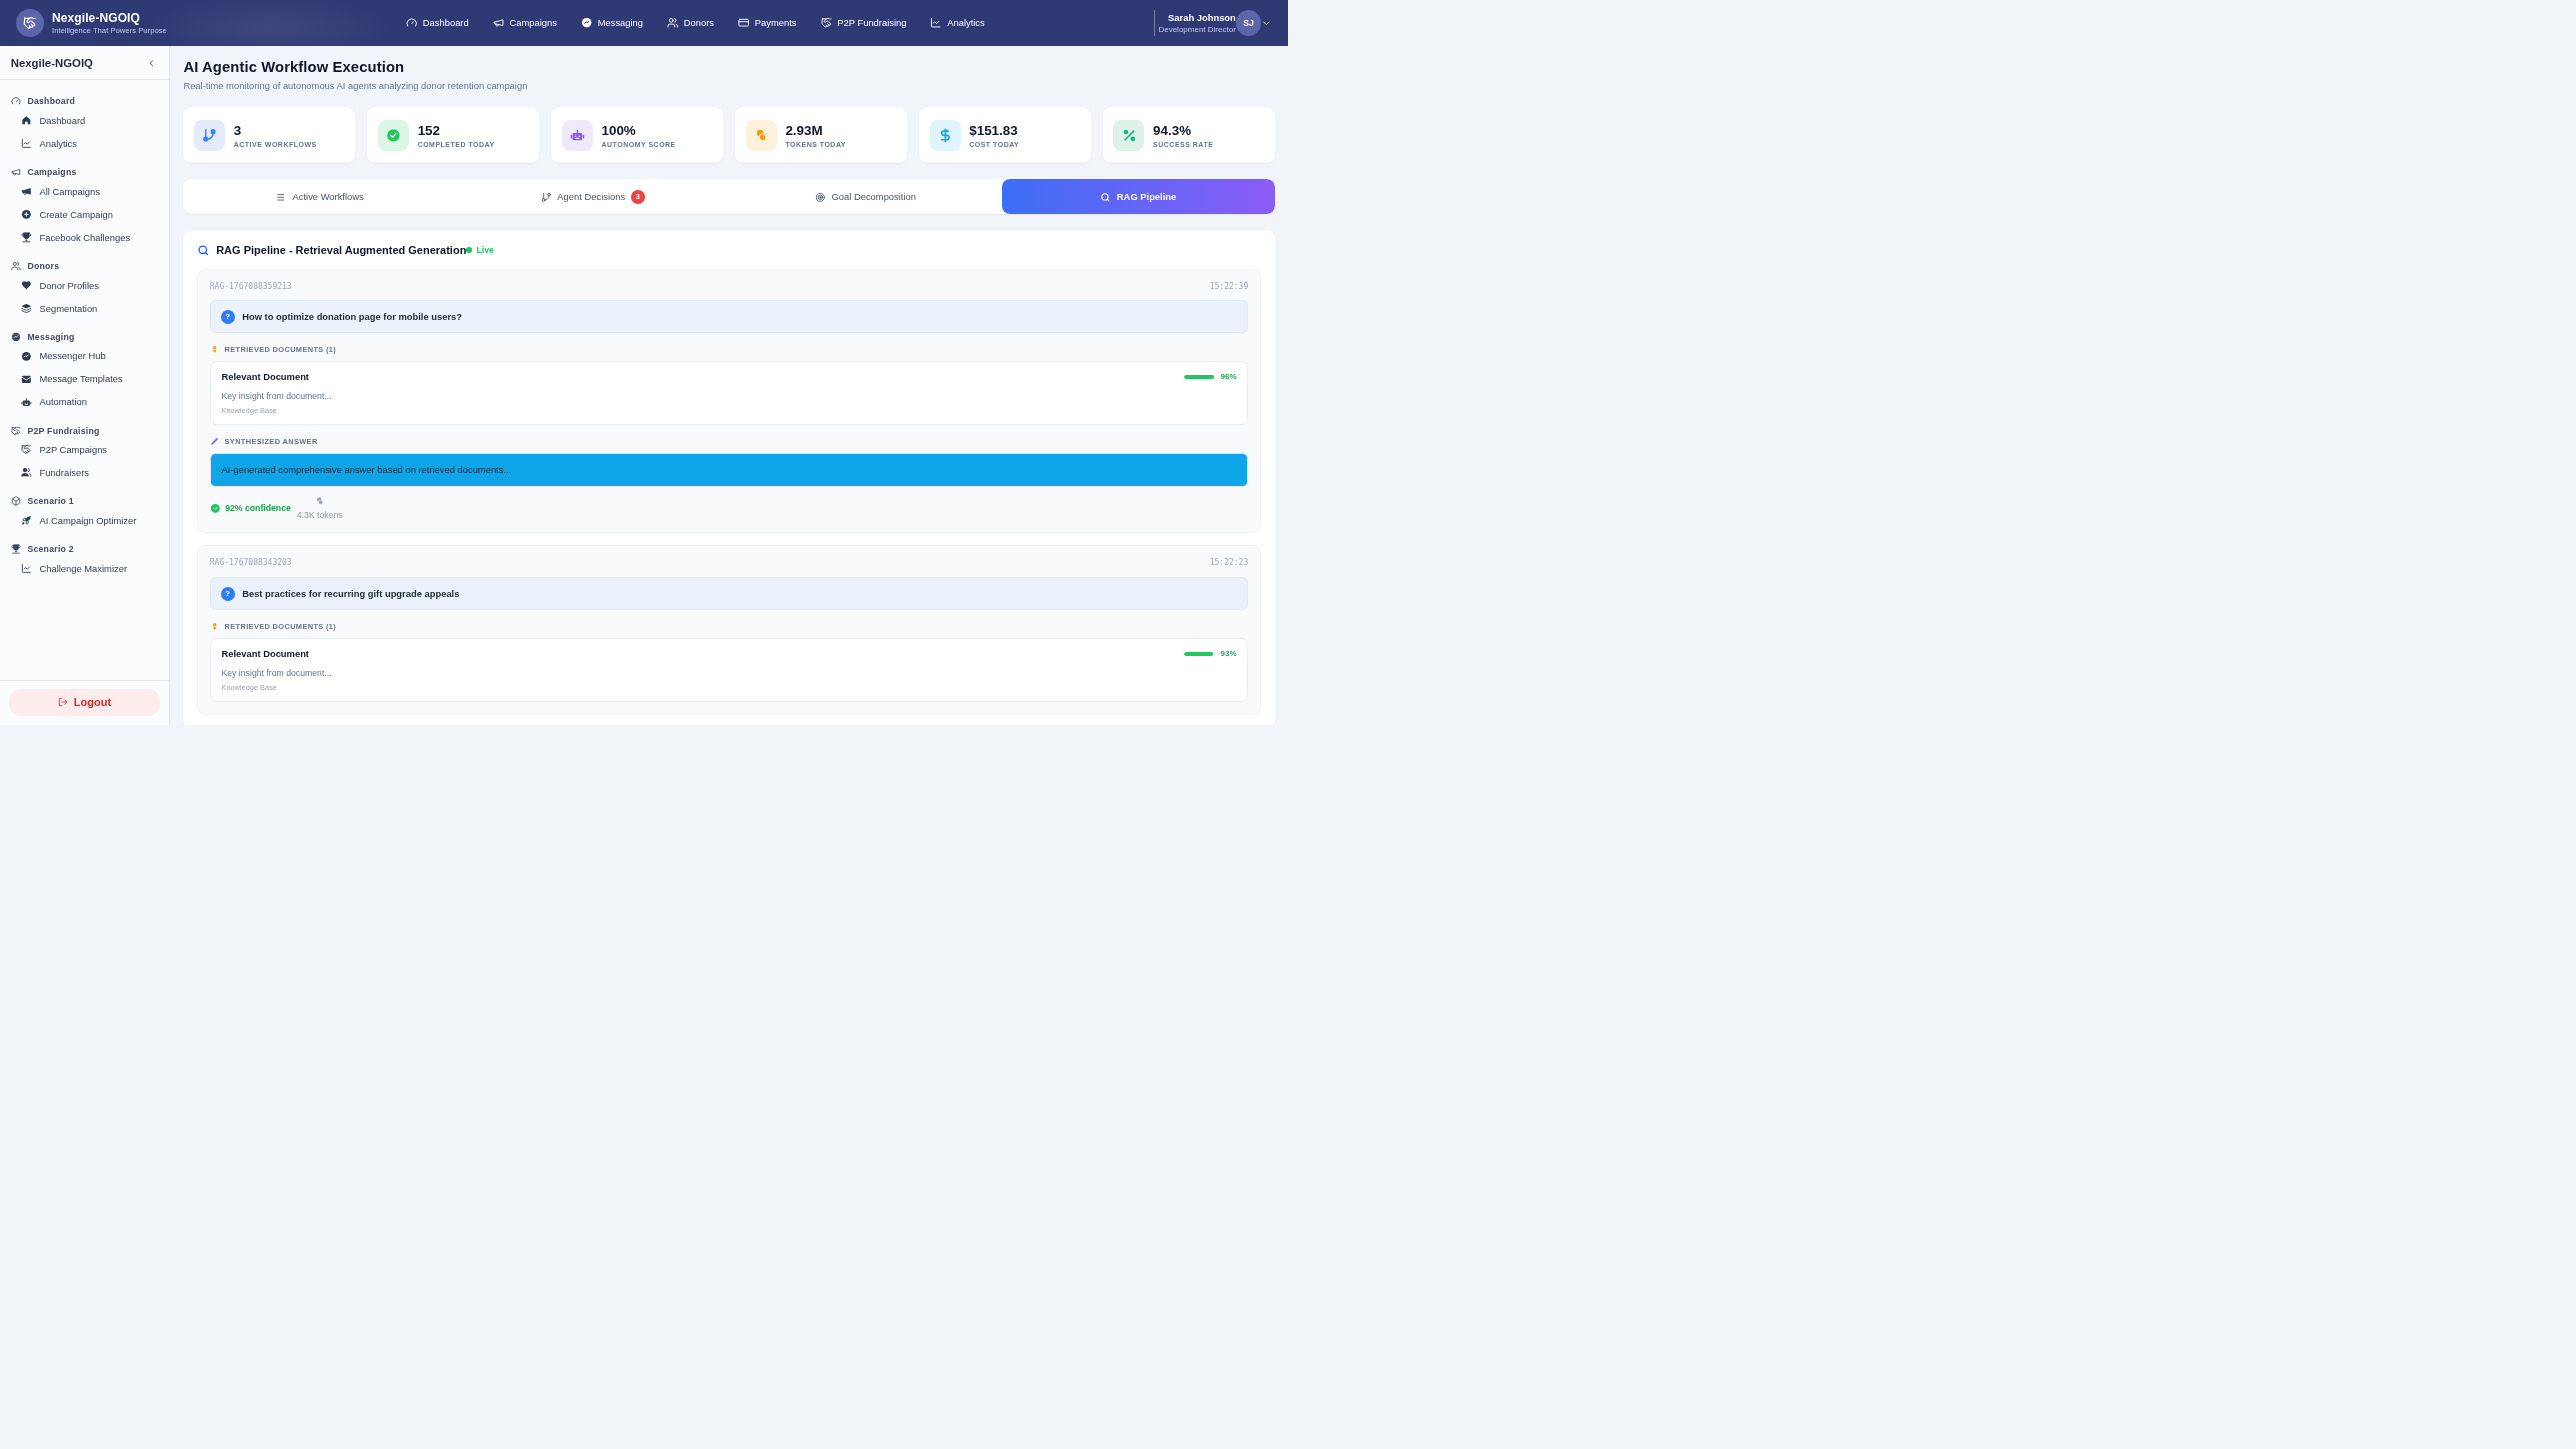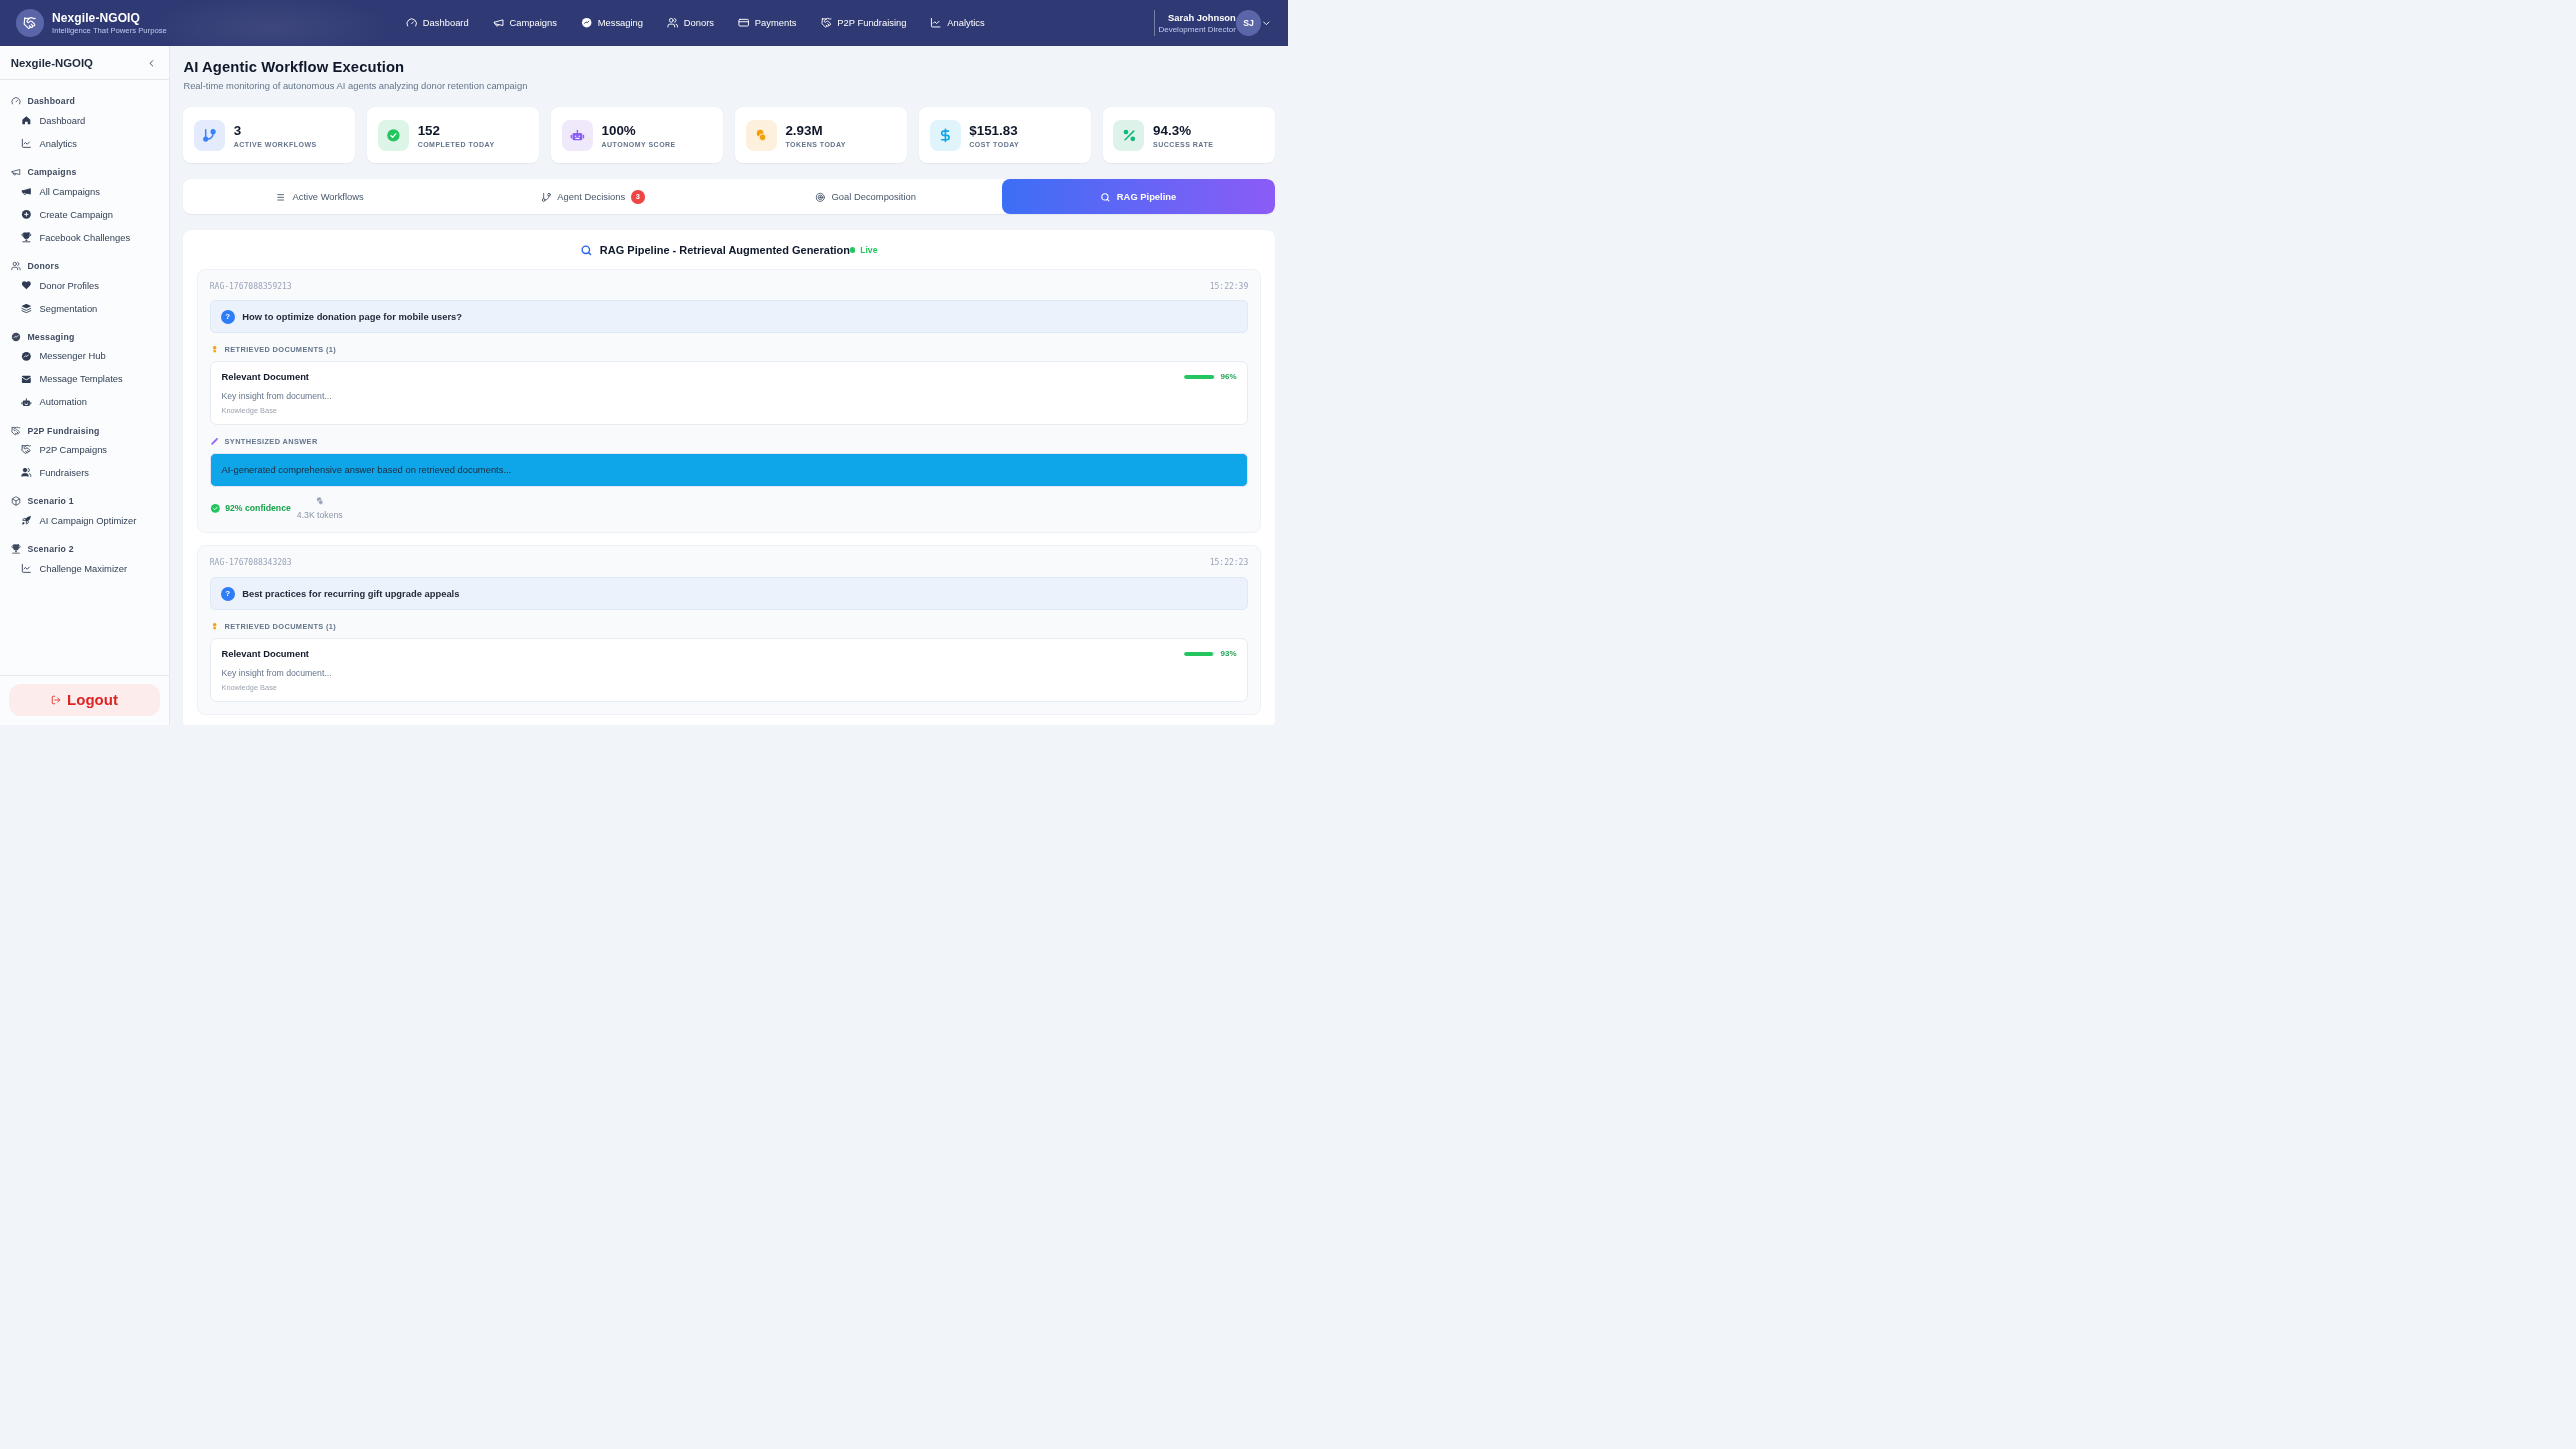--- a/index.html
+++ b/index.html
@@ -32,21 +32,21 @@
   .sb-head { display:flex; align-items:center; justify-content:space-between; padding:10.7px 10.7px 9.4px; border-bottom:0.7px solid #e5e7eb; }
   .sb-title { font-size:11.4px; font-weight:bold; color:#1e293b; }
   .sb-collapse { background:none; border:none; color:#334155; cursor:pointer; padding:1.3px; }
   .sb-nav { flex:1; padding:4px 9.4px 0; overflow:hidden; }
   .sb-section { margin-top:9.4px; }
   .sb-sec-label { display:flex; align-items:center; gap:6.7px; padding:2.7px 1.3px; color:#3f4a5f; font-size:8.7px; font-weight:bold; letter-spacing:.03em; }
   .sb-sec-label svg { width:10px; height:10px; }
   .sb-item { display:flex; align-items:center; gap:7.4px; padding:6px 6.7px 6px 12px; border-radius:5.4px; color:#334155; font-size:9.4px; font-weight:500; cursor:pointer; }
   .sb-item svg { width:10.7px; height:10.7px; color:#2f3b52; }
   .sb-foot { border-top:0.7px solid #e5e7eb; padding:8px 9.4px 9.4px; }
-  .logout-btn { width:100%; background:#fdecec; color:#dc2626; border:none; border-radius:12px; padding:7.4px 0; font-size:15px; font-weight:bold; font-family:inherit; display:flex; align-items:center; justify-content:center; gap:6px; cursor:pointer; }
+  .logout-btn { width:100%; background:#fdecec; color:#dc2626; border:none; border-radius:12px; padding:7.4px 0; font-size:11px; font-weight:bold; font-family:inherit; display:flex; align-items:center; justify-content:center; gap:6px; cursor:pointer; }
   .logout-btn svg { width:10px; height:10px; }
 
   
   .main { flex:1; padding:13.4px 13.4px 0; overflow:hidden; }
   .page-title { font-size:14.8px; font-weight:bold; color:#0f172a; letter-spacing:0.1px; }
   .page-sub { font-size:9.4px; color:#64748b; margin-top:4.7px; }
 
   .stats { display:grid; grid-template-columns:repeat(6,1fr); gap:12px; margin-top:16px; }
   .stat-card { background:#fff; border-radius:8px; padding:12.7px 10.7px; display:flex; align-items:center; gap:8.7px; box-shadow:0 0.7px 1.3px rgba(15,23,42,.06); }
   .stat-ic { width:31px; height:31px; border-radius:8px; display:flex; align-items:center; justify-content:center; flex:none; }
@@ -54,21 +54,21 @@
   .stat-val { font-size:13.4px; font-weight:bold; color:#0f172a; }
   .stat-lab { font-size:7px; font-weight:bold; color:#64748b; letter-spacing:.07em; margin-top:2.7px; text-transform:uppercase; white-space:nowrap; }
 
   .tabbar { margin-top:16px; background:#fff; border-radius:8px; box-shadow:0 0.7px 1.3px rgba(15,23,42,.06); display:grid; grid-template-columns:repeat(4,1fr); overflow:hidden; height:35px; }
   .tab { display:flex; align-items:center; justify-content:center; gap:6px; font-size:9.4px; font-weight:500; color:#475569; background:none; border:none; font-family:inherit; cursor:pointer; }
   .tab svg { width:10.7px; height:10.7px; }
   .tab .badge { width:13.4px; height:13.4px; border-radius:50%; background:#ef4444; color:#fff; font-size:7.4px; font-weight:bold; display:flex; align-items:center; justify-content:center; }
   .tab.active { background:linear-gradient(90deg,#3d6ef5,#8b5cf6); color:#fff; font-weight:bold; border-radius:8px; }
 
   .panel { margin-top:16px; background:#fff; border-radius:8px; box-shadow:0 0.7px 1.3px rgba(15,23,42,.06); padding:13.4px; }
-  .panel-head { display:flex; align-items:center; justify-content:center; }
+  .panel-head { display:flex; align-items:center; justify-content:flex-start; }
   .panel-title-wrap { display:flex; align-items:center; gap:6.7px; }
   .panel-title-wrap svg { width:12.7px; height:12.7px; color:#2563eb; stroke-width:2.6; }
   .panel-title { font-size:11px; font-weight:bold; color:#0f172a; }
   .live { display:flex; align-items:center; gap:4.7px; color:#22c55e; font-size:8.7px; font-weight:bold; }
   .live-dot { width:5.4px; height:5.4px; border-radius:50%; background:#22c55e; }
 
   .entry { margin-top:12px; background:#f8fafc; border:0.7px solid #eef2f7; border-radius:8px; padding:12px; }
   .entry-meta { display:flex; justify-content:space-between; font-family:"DejaVu Sans Mono", monospace; font-size:8px; color:#9aa4b8; }
   .qbox { margin-top:9.4px; background:#ebf2fc; border:0.7px solid #dde9f8; border-radius:5.4px; padding:8.7px 10px; display:flex; align-items:center; gap:7.4px; }
   .qmark { width:14px; height:14px; border-radius:50%; background:#2f7df6; color:#fff; font-size:8px; font-weight:bold; display:flex; align-items:center; justify-content:center; flex:none; }

